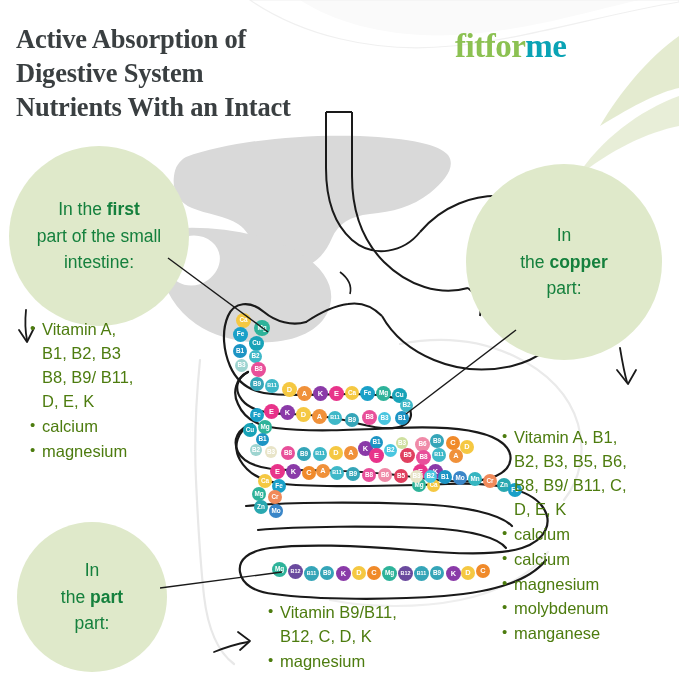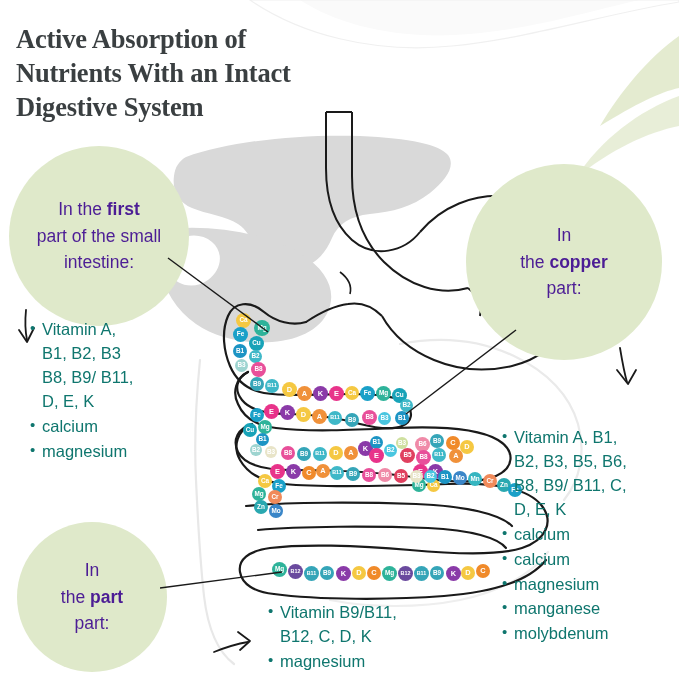--- a/index.html
+++ b/index.html
@@ -37,31 +37,31 @@
   }
   #logo .g{color:#8cc152;}
   #logo .t{color:#0aa3b5;}
 
   
   .circle{
     border-radius:50%;
     background:#dfe9ca;
     display:flex;align-items:center;justify-content:center;
     text-align:center;
-    color:#4c1d95;
+    color:#15803d;
     z-index:4;
   }
   .circle .ctext{font-size:17.5px;line-height:1.52;padding:0 8px;}
   .circle b{font-weight:700;}
   #circle-first{left:9px;top:146px;width:180px;height:180px;}
   #circle-middle{left:466px;top:164px;width:196px;height:196px;}
   #circle-last{left:17px;top:522px;width:150px;height:150px;}
 
   
-  .blist{z-index:6;font-size:16.5px;line-height:1.45;color:#0f766e;}
+  .blist{z-index:6;font-size:16.5px;line-height:1.45;color:#4d7c0f;}
   .blist .bi{
     display:block;position:relative;padding-left:12px;margin-bottom:1px;
     white-space:pre-line;
   }
   .blist .bi::before{
     content:"\2022";position:absolute;left:0;top:-1px;font-size:15px;
   }
   #list-first{left:30px;top:318px;width:165px;}
   #list-middle{left:502px;top:398px;width:178px;margin-top:28px;}
   #list-last{left:268px;top:601px;width:200px;}
@@ -263,24 +263,25 @@
     </g>
 
     <g>
       <path d="M214,652 C224,648 236,644 248,642" fill="none" stroke="#1a1a1a" stroke-width="1.8" stroke-linecap="round"></path>
       <path d="M238,632 L250,641 L240,650" fill="none" stroke="#1a1a1a" stroke-width="1.8" stroke-linecap="round" stroke-linejoin="round"></path>
     </g>
   </svg>
 
   <div id="title" class="abs">
     <span class="tl">Active Absorption of</span>
+    <span class="tl">Digestive System</span>
     <span class="tl">Nutrients With an Intact</span>
-    <span class="tl">Digestive System</span>
   </div>
 
+  <div id="logo" class="abs"><span class="g">fitfor</span><span class="t">me</span></div>
 
   <div id="circle-first" class="abs circle">
     <div class="ctext">In the <b>first</b><br>part of the small<br>intestine:</div>
   </div>
   <div id="circle-middle" class="abs circle">
     <div class="ctext">In<br>the <b>copper</b><br>part:</div>
   </div>
   <div id="circle-last" class="abs circle">
     <div class="ctext">In<br>the <b>part</b><br>part:</div>
   </div>
@@ -294,22 +295,22 @@
       <span class="bi">magnesium</span>
     </div>
   <div id="list-middle" class="abs blist">
       <span class="bi">Vitamin A, B1,
 B2, B3, B5, B6,
 B8, B9/ B11, C,
 D, E, K</span>
       <span class="bi">calcium</span>
       <span class="bi">calcium</span>
       <span class="bi">magnesium</span>
+      <span class="bi">molybdenum</span>
       <span class="bi">manganese</span>
-      <span class="bi">molybdenum</span>
     </div>
   <div id="list-last" class="abs blist">
       <span class="bi">Vitamin B9/B11,
 B12, C, D, K</span>
       <span class="bi">magnesium</span>
     </div>
 
 </div>
 
 </body></html>

